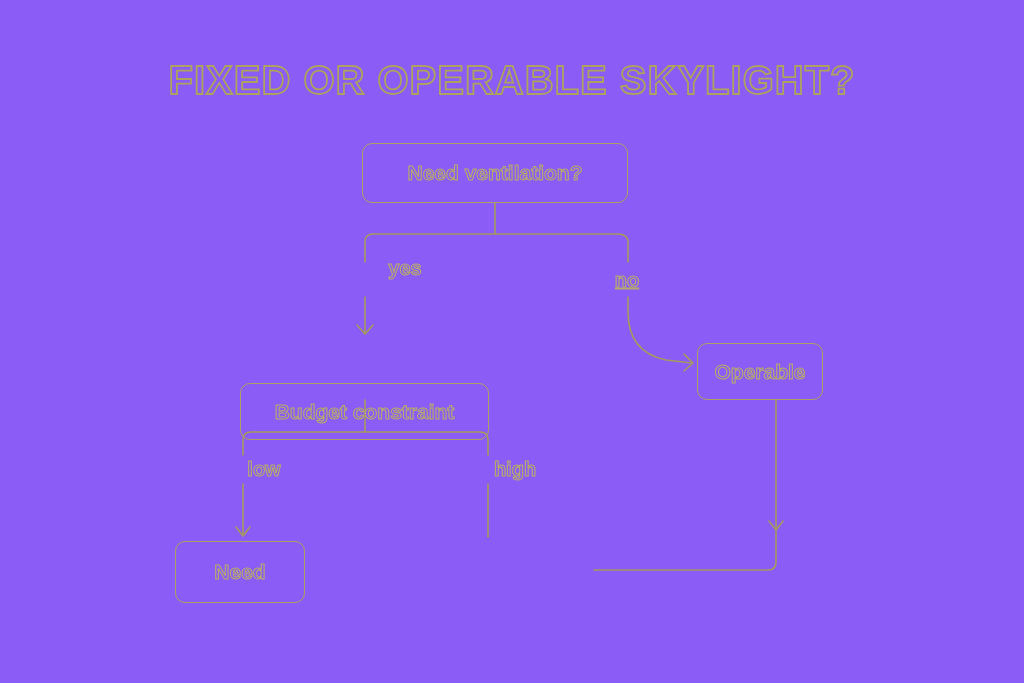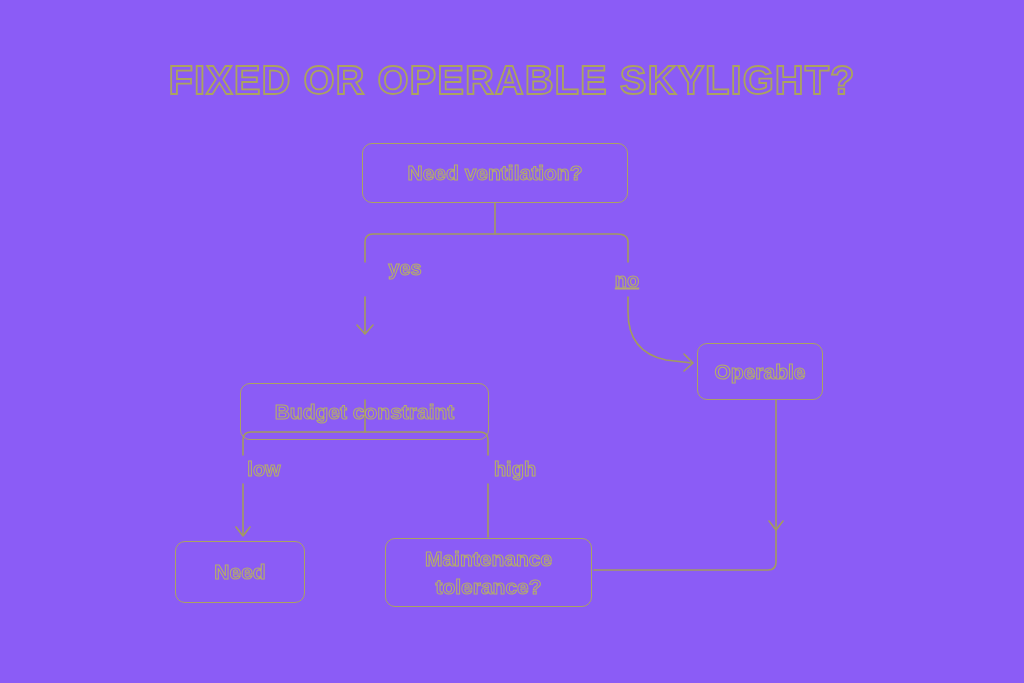--- a/index.html
+++ b/index.html
@@ -108,23 +108,20 @@
   </div>
 
   <div class="node hollow" style="left:697px;top:343px;width:126px;height:57px;">
     <span>Operable</span>
   </div>
 
   <div class="node hollow" style="left:175px;top:541px;width:130px;height:62px;">
     <span>Need</span>
   </div>
 
-  <div class="node hollow" style="left:385px;top:538px;width:207px;height:69px;">
-    <span>Maintenance tolerance?</span>
-  </div>
 
   <div class="edge-label hollow" style="left:364px;top:268px;margin-left:41px;">yes</div>
 
   <div class="edge-label hollow" style="left:627px;top:280px;text-decoration:underline;">no</div>
 
   <div class="edge-label hollow" style="left:244px;top:469px;margin-left:20px;">low</div>
 
   <div class="edge-label hollow" style="left:491px;top:469px;padding-left:48px;">high</div>
 
 </div>

